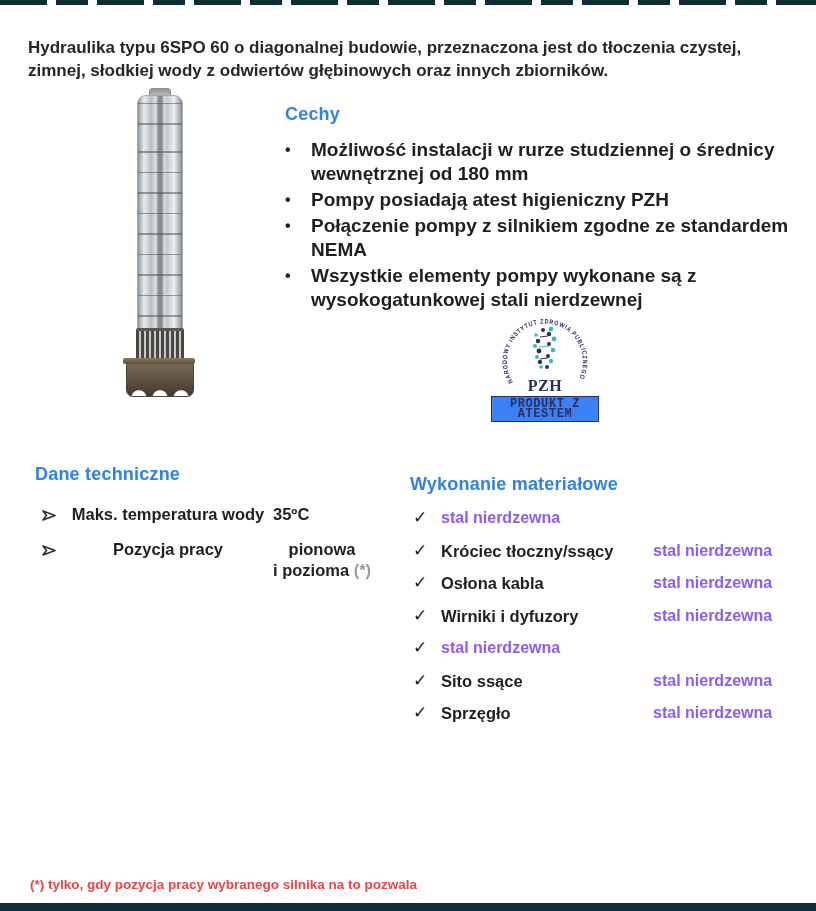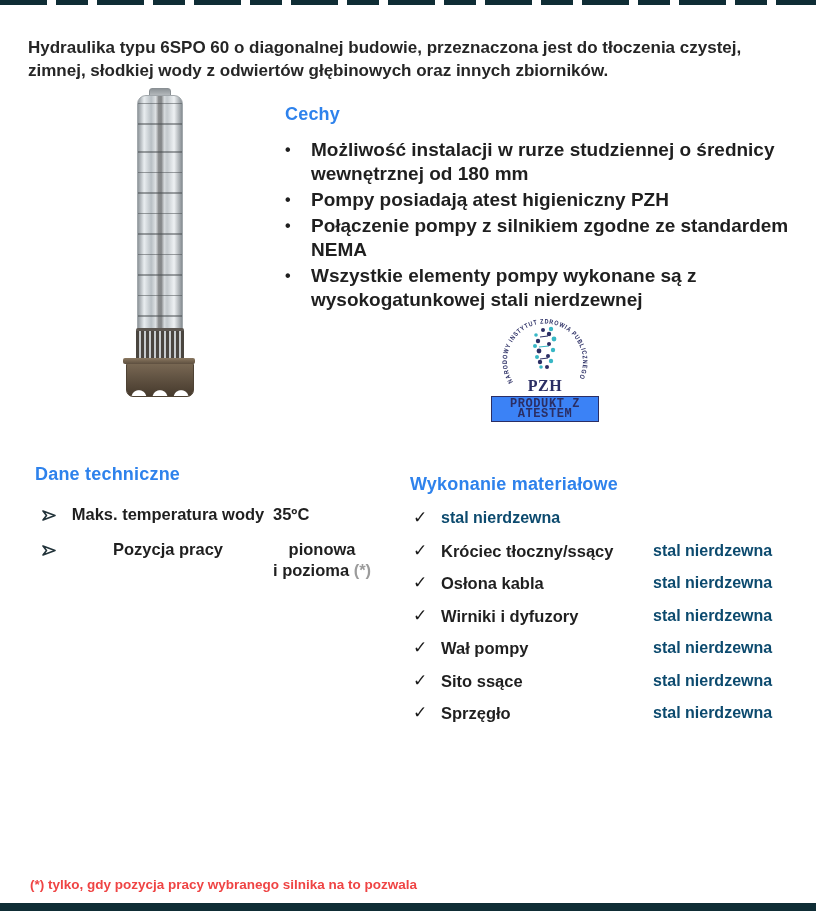--- a/index.html
+++ b/index.html
@@ -76,21 +76,21 @@
   .spec-arrow{flex:0 0 28px;padding-top:3px;}
   .spec-label{flex:0 0 210px;font-size:16.5px;font-weight:bold;color:#1f1f1f;line-height:21px;}
   .spec-value{font-size:16.5px;font-weight:bold;color:#1f1f1f;line-height:21px;}
   .spec-note{color:#9b9b9b;font-weight:bold;}
   
   .materials{position:absolute;left:410px;top:474px;width:385px;}
   .mat-rows{margin-top:13px;}
   .mat-row{display:flex;align-items:flex-start;height:32.5px;}
   .check{flex:0 0 28px;font-size:17px;color:#1b1b1b;line-height:20px;padding-left:3px;}
   .mat-label{flex:0 0 212px;font-size:16.5px;font-weight:bold;color:#1f1f1f;line-height:20px;}
-  .mat-value{font-size:16px;font-weight:bold;color:#0c4a6e;line-height:20px;}
+  .mat-value{font-size:16px;font-weight:bold;color:#8b5cf6;line-height:20px;}
   
   .footnote{position:absolute;left:30px;top:877px;font-size:13.5px;font-weight:bold;color:#ef4444;}
 </style>
 </head>
 <body>
 
 <div class="page">
 
   <div class="top-strip"></div>
 
@@ -205,21 +205,20 @@
         <span class="mat-label">Osłona kabla</span>
         <span class="mat-value">stal nierdzewna</span>
       </div>
       <div class="mat-row">
         <span class="check">✓</span>
         <span class="mat-label">Wirniki i dyfuzory</span>
         <span class="mat-value">stal nierdzewna</span>
       </div>
       <div class="mat-row">
         <span class="check">✓</span>
-        <span class="mat-label">Wał pompy</span>
         <span class="mat-value">stal nierdzewna</span>
       </div>
       <div class="mat-row">
         <span class="check">✓</span>
         <span class="mat-label">Sito ssące</span>
         <span class="mat-value">stal nierdzewna</span>
       </div>
       <div class="mat-row">
         <span class="check">✓</span>
         <span class="mat-label">Sprzęgło</span>

